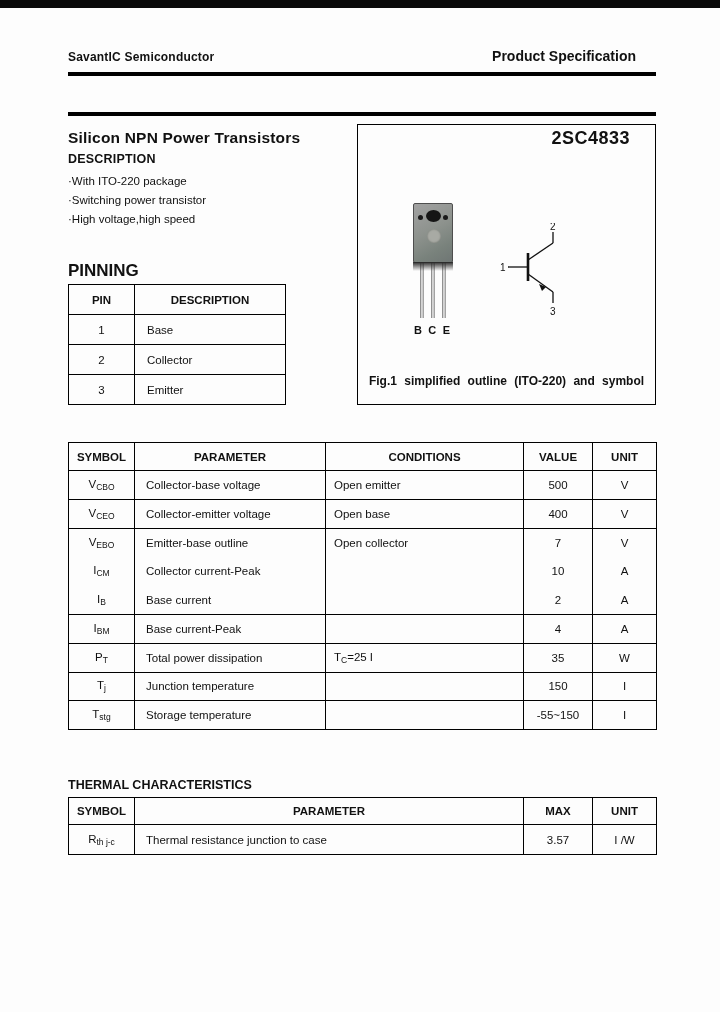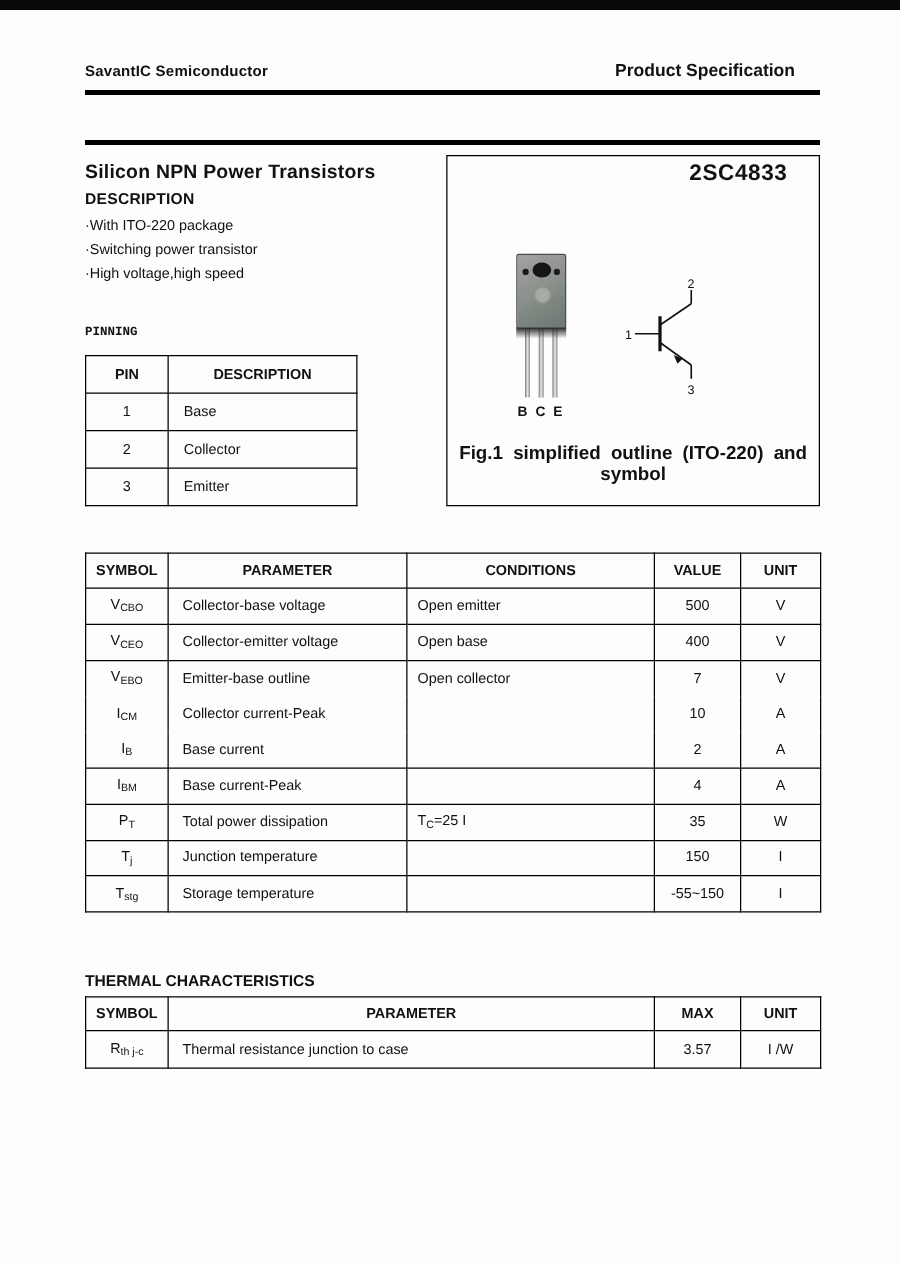--- a/index.html
+++ b/index.html
@@ -17,21 +17,21 @@
 
   .title-row { position:absolute; left:68px; top:83px; width:588px; display:flex; justify-content:space-between; align-items:center; height:26px;margin-top:42px; }
   .doc-title { font-size:15.5px; font-weight:bold; letter-spacing:.2px; }
   .part-no   { font-size:18px; font-weight:bold; margin-right:26px; letter-spacing:.5px; }
 
   .desc { position:absolute; left:68px; top:152px; width:270px; }
   .desc h3 { font-size:12.5px; font-weight:bold; margin-bottom:6px; letter-spacing:.2px; }
   .desc div { font-size:11.5px; line-height:19px; }
 
   .sec-head { position:absolute; left:68px; font-weight:bold; }
-  .pin-head { top:261px; font-size:10px;font-family:Liberation Mono, monospace; }
+  .pin-head { top:261px; font-size:17px; }
   .abs-head { top:424px; font-size:12.5px; }
   .thm-head { top:778px; font-size:12.5px; }
 
   table { border-collapse:collapse; table-layout:fixed; }
   th,td { border:1px solid #000; font-size:11.5px; overflow:hidden; }
   th { font-weight:bold; text-align:center; }
 
   .pin-table { position:absolute; left:68px; top:284px; width:217px; }
   .pin-table col.c1 { width:66px; } .pin-table col.c2 { width:151px; }
   .pin-table th { height:30px; }
@@ -50,21 +50,21 @@
   tr.nb > td { border-bottom:hidden; }
   sub { font-size:8.5px; vertical-align:-2px; letter-spacing:0; }
 
   .thm-table { position:absolute; left:68px; top:797px; width:588px; }
   .thm-table col.c1 { width:66px; } .thm-table col.c2 { width:389px; }
   .thm-table col.c3 { width:69px; } .thm-table col.c4 { width:64px; }
   .thm-table th { height:27px; }
   .thm-table td { height:30px; }
 
   .fig-box { position:absolute; left:357px; top:124px; width:299px; height:281px; border:1px solid #000; }
-  .fig-caption { position:absolute; left:0; bottom:16px; width:100%; text-align:center; font-size:15px; font-weight:bold; word-spacing:4px; }
+  .fig-caption { position:absolute; left:0; bottom:16px; width:100%; text-align:center; font-size:12px; font-weight:bold; word-spacing:4px; }
 
   .pkg { position:absolute; left:55px; top:78px; width:40px; }
   .pkg-body { position:relative; width:40px; height:60px; border:1px solid #4e4e4e; border-radius:2px;
     background:linear-gradient(150deg,#a2a2a2 0%,#8d928d 45%,#79827c 75%,#6f7674 100%); }
   .pkg-hole { position:absolute; left:12px; top:6px; width:15px; height:12px; background:#151515; border-radius:50%; }
   .pkg-dot  { position:absolute; top:11px; width:5px; height:5px; background:#1a1a1a; border-radius:50%; }
   .pkg-dot.l { left:4px; } .pkg-dot.r { right:4px; }
   .pkg-circle { position:absolute; left:13px; top:25px; width:14px; height:14px; border-radius:50%;
     background:#a8aaa4; box-shadow:inset 0 0 2px #6b6f6a; }
   .pkg-legs { position:relative; width:40px; height:57px; }

